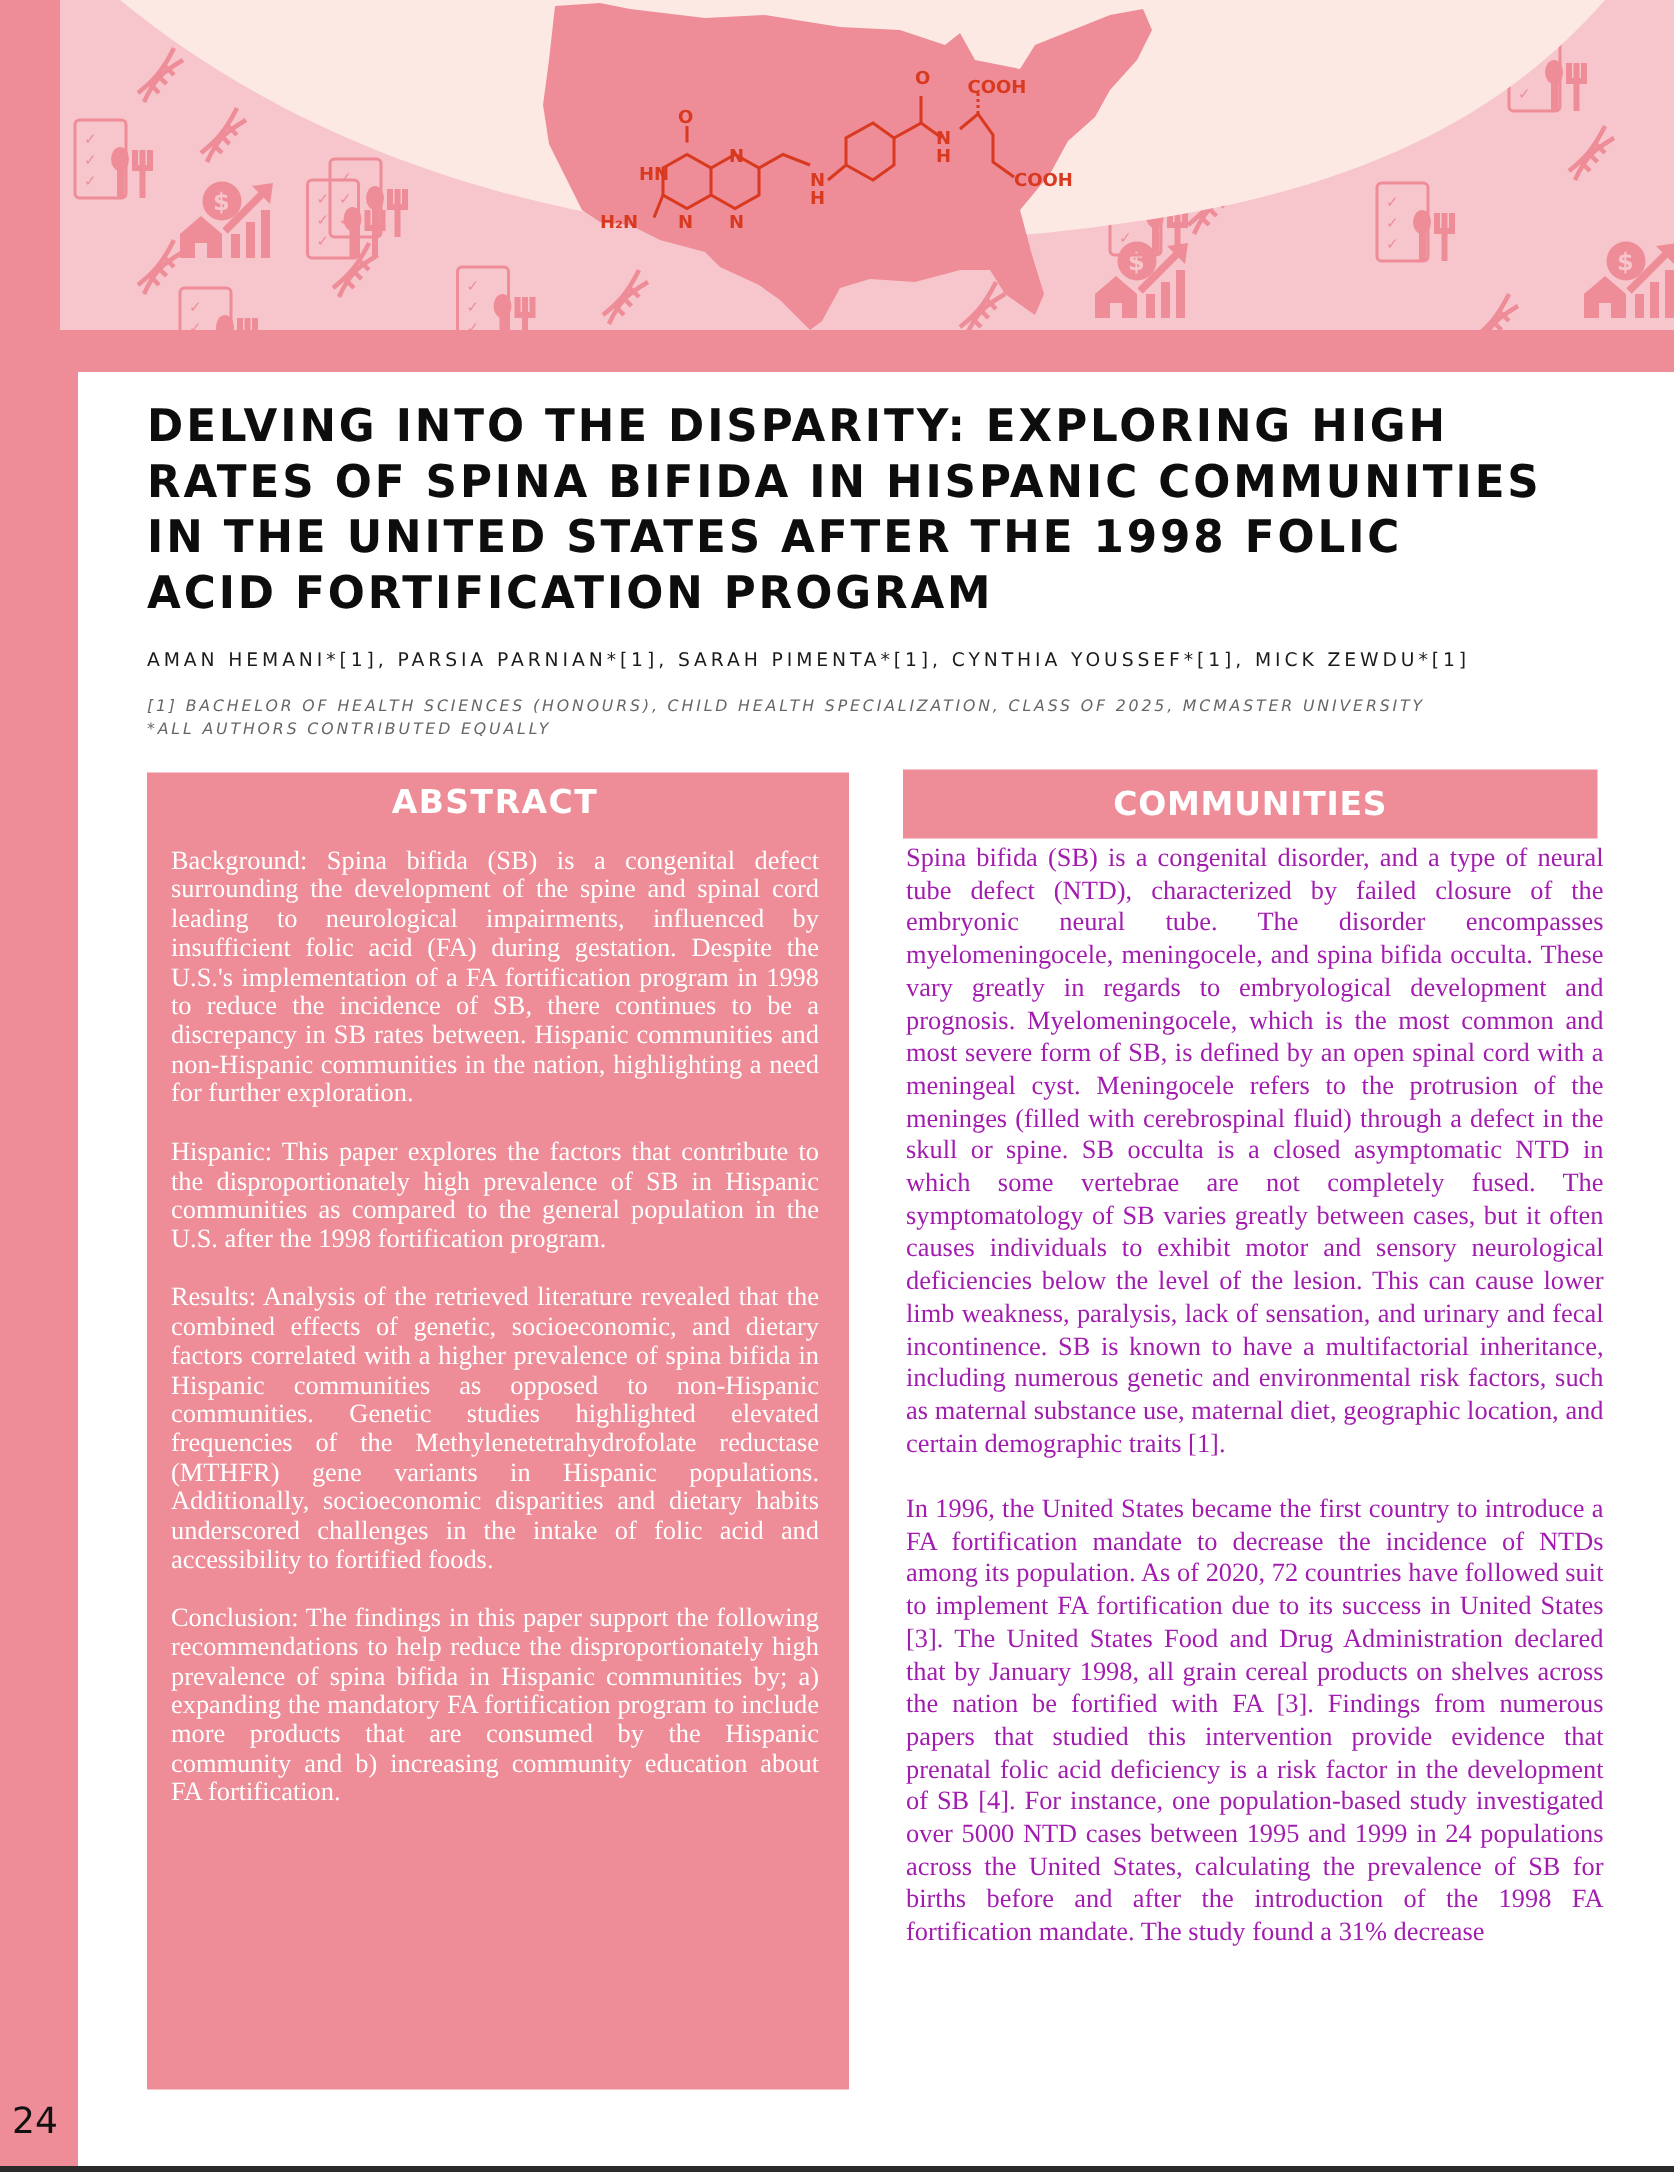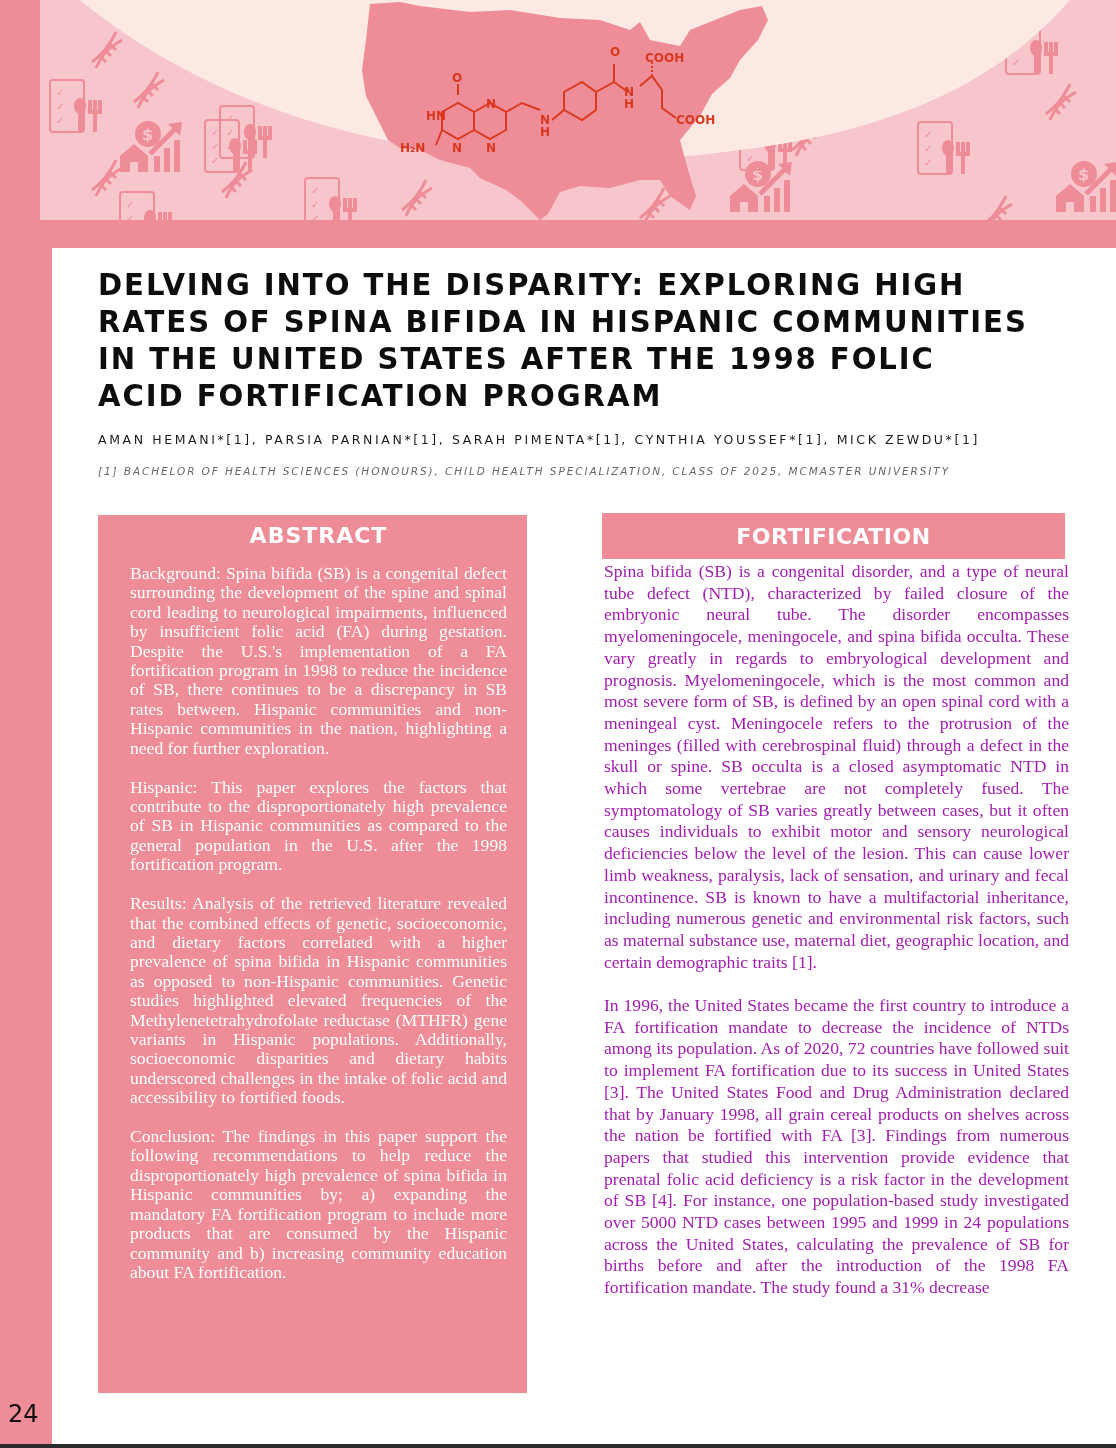--- a/index.html
+++ b/index.html
@@ -9,21 +9,21 @@
   .bottom-line { position: absolute; left: 0; top: 1444px; width: 1116px; height: 4px; background: #2b2b2b; }
 
   .banner { position: absolute; left: 40px; top: 0; width: 1076px; height: 248px; background: #ee8c97; overflow: hidden; }
   .banner-inner { position: absolute; left: 0; top: 0; width: 1076px; height: 220px; background: #f7c6cc; overflow: hidden; }
   .banner-svg { position: absolute; left: 0; top: 0; }
 
   .title { position: absolute; left: 98px; top: 266px; width: 960px; margin: 0; font-family: "DejaVu Sans", sans-serif; font-weight: bold; font-size: 30px; line-height: 37px; letter-spacing: 2px; color: #0d0d0d; transform: scaleX(0.97); transform-origin: left top; }
   .authors { position: absolute; left: 98px; top: 430px; width: 980px; margin: 0; font-family: "DejaVu Sans", sans-serif; font-weight: normal; font-size: 12.5px; line-height: 20px; letter-spacing: 2.6px; color: #1b1b1b; }
   .affil { position: absolute; left: 98px; top: 464px; width: 1000px; font-family: "DejaVu Sans", sans-serif; font-style: italic; font-size: 10.5px; line-height: 15px; letter-spacing: 1.9px; color: #666; }
 
-  .abstract-box { position: absolute; left: 98px; top: 515px; width: 429px; height: 878px; background: #ee8c97; box-sizing: border-box; padding: 6px 20px 0 32px; color: #fff; }
+  .abstract-box { position: absolute; left: 98px; top: 515px; width: 468px; height: 878px; background: #ee8c97; box-sizing: border-box; padding: 6px 20px 0 16px; color: #fff; }
   .abstract-heading { text-align: center; font-family: "DejaVu Sans", sans-serif; font-weight: bold; font-size: 22px; letter-spacing: 1px; margin: 2px 0 16px 0; color: #fff; }
   .abs-para { margin: 0 0 19.5px 0; font-size: 17.6px; line-height: 19.4px; text-align: justify; color: #fff; }
   .abs-para .lead { }
 
   .intro-heading-box { position: absolute; left: 602px; top: 513px; width: 463px; height: 46px; background: #ee8c97; display: flex; align-items: center; justify-content: center; }
   .intro-heading { font-family: "DejaVu Sans", sans-serif; font-weight: bold; font-size: 22px; color: #fff; letter-spacing: 0.5px; }
   .intro-body { position: absolute; left: 604px; top: 561px; width: 465px; color: #a21caf; }
   .intro-para { margin: 0 0 21.7px 0; font-size: 17.6px; line-height: 21.7px; text-align: justify; }
 </style>
 </head>
@@ -117,32 +117,33 @@
         <text x="636" y="124">COOH</text>
       </g>
     </svg>
   </div>
 </div>
 
 <h1 class="title">DELVING INTO THE DISPARITY: EXPLORING HIGH RATES OF SPINA BIFIDA IN HISPANIC COMMUNITIES IN THE UNITED STATES AFTER THE 1998 FOLIC ACID FORTIFICATION PROGRAM</h1>
 <p class="authors">AMAN HEMANI*[1], PARSIA PARNIAN*[1], SARAH PIMENTA*[1], CYNTHIA YOUSSEF*[1], MICK ZEWDU*[1]</p>
 <div class="affil">
   <div>[1] BACHELOR OF HEALTH SCIENCES (HONOURS), CHILD HEALTH SPECIALIZATION, CLASS OF 2025, MCMASTER UNIVERSITY</div>
+  <div>*ALL AUTHORS CONTRIBUTED EQUALLY</div>
 </div>
 
 <div class="abstract-box">
   <div class="abstract-heading">ABSTRACT</div>
   <p class="abs-para"><span class="lead">Background</span><span>: Spina bifida (SB) is a congenital defect surrounding the development of the spine and spinal cord leading to neurological impairments, influenced by insufficient folic acid (FA) during gestation. Despite the U.S.'s implementation of a FA fortification program in 1998 to reduce the incidence of SB, there continues to be a discrepancy in SB rates between. Hispanic communities and non-Hispanic communities in the nation, highlighting a need for further exploration.</span></p>
   <p class="abs-para"><span class="lead">Hispanic</span><span>: This paper explores the factors that contribute to the disproportionately high prevalence of SB in Hispanic communities as compared to the general population in the U.S. after the 1998 fortification program.</span></p>
   <p class="abs-para"><span class="lead">Results</span><span>: Analysis of the retrieved literature revealed that the combined effects of genetic, socioeconomic, and dietary factors correlated with a higher prevalence of spina bifida in Hispanic communities as opposed to non-Hispanic communities. Genetic studies highlighted elevated frequencies of the Methylenetetrahydrofolate reductase (MTHFR) gene variants in Hispanic populations. Additionally, socioeconomic disparities and dietary habits underscored challenges in the intake of folic acid and accessibility to fortified foods.</span></p>
   <p class="abs-para"><span class="lead">Conclusion</span><span>: The findings in this paper support the following recommendations to help reduce the disproportionately high prevalence of spina bifida in Hispanic communities by; a) expanding the mandatory FA fortification program to include more products that are consumed by the Hispanic community and b) increasing community education about FA fortification.</span></p>
 </div>
 
 <div class="intro-heading-box">
-  <span class="intro-heading">FORTIFICATION</span>
+  <span class="intro-heading">COMMUNITIES</span>
 </div>
 <div class="intro-body">
   <p class="intro-para">Spina bifida (SB) is a congenital disorder, and a type of neural tube defect (NTD), characterized by failed closure of the embryonic neural tube. The disorder encompasses myelomeningocele, meningocele, and spina bifida occulta. These vary greatly in regards to embryological development and prognosis. Myelomeningocele, which is the most common and most severe form of SB, is defined by an open spinal cord with a meningeal cyst. Meningocele refers to the protrusion of the meninges (filled with cerebrospinal fluid) through a defect in the skull or spine. SB occulta is a closed asymptomatic NTD in which some vertebrae are not completely fused. The symptomatology of SB varies greatly between cases, but it often causes individuals to exhibit motor and sensory neurological deficiencies below the level of the lesion. This can cause lower limb weakness, paralysis, lack of sensation, and urinary and fecal incontinence. SB is known to have a multifactorial inheritance, including numerous genetic and environmental risk factors, such as maternal substance use, maternal diet, geographic location, and certain demographic traits [1].</p>
   <p class="intro-para">In 1996, the United States became the first country to introduce a FA fortification mandate to decrease the incidence of NTDs among its population. As of 2020, 72 countries have followed suit to implement FA fortification due to its success in United States [3]. The United States Food and Drug Administration declared that by January 1998, all grain cereal products on shelves across the nation be fortified with FA [3]. Findings from numerous papers that studied this intervention provide evidence that prenatal folic acid deficiency is a risk factor in the development of SB [4]. For instance, one population-based study investigated over 5000 NTD cases between 1995 and 1999 in 24 populations across the United States, calculating the prevalence of SB for births before and after the introduction of the 1998 FA fortification mandate. The study found a 31% decrease</p>
 </div>
 
 <div class="page-number">24</div>
 <div class="bottom-line"></div>
 
 </body></html>

